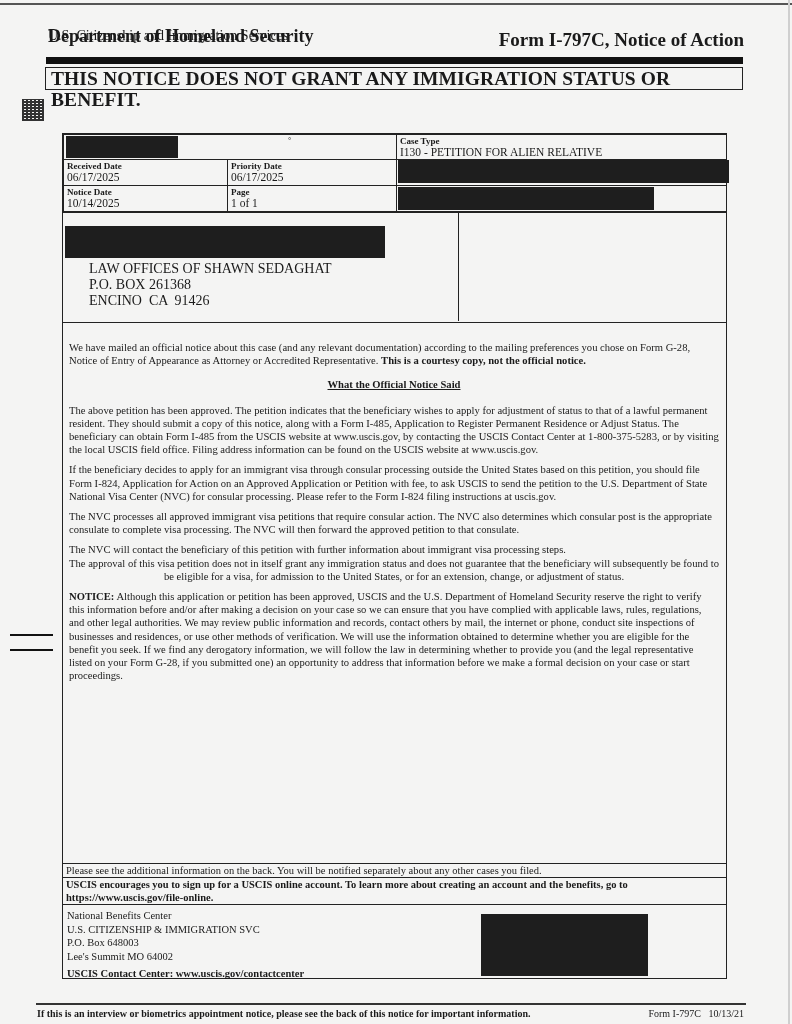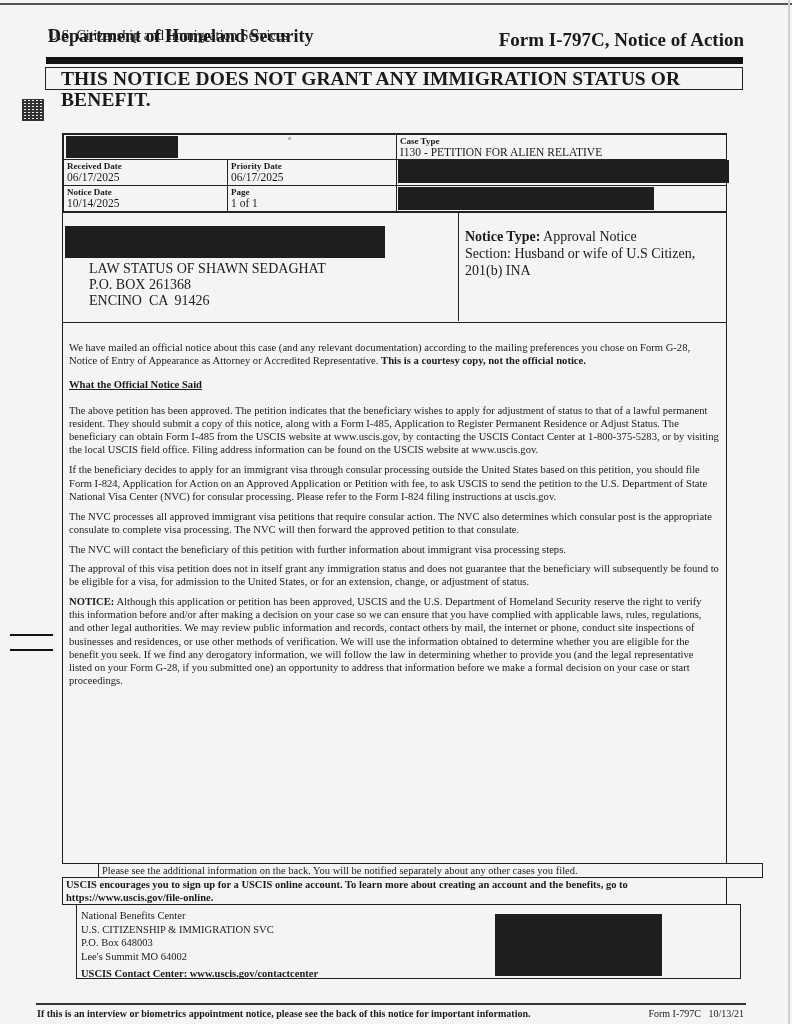--- a/index.html
+++ b/index.html
@@ -10,21 +10,21 @@
   .abs { position:absolute; }
   .topline { left:0; top:3px; width:792px; height:2px; background:#555; }
   .rightedge { left:788px; top:0; width:2px; height:1024px; background:#cfcfcf; }
 
   .dept { left:48px; top:26px; font-size:18px; font-weight:bold; }
   .agency { left:48px; top:28px; font-size:14px; }
   .formtitle { right:48px; top:29px; font-size:19px; font-weight:bold; }
   .thickbar { left:46px; top:57px; width:697px; height:7px; background:#111; }
   .banner {
     left:45px; top:67px; width:698px; height:23px; border:1.5px solid #222; box-sizing:border-box;
-    font-size:19.5px; font-weight:bold; line-height:21px; padding-left:15px; letter-spacing:0.1px;
+    font-size:19.5px; font-weight:bold; line-height:21px; padding-left:5px; letter-spacing:0.1px;
   }
   .barcode { left:22px; top:99px; width:22px; height:22px;
     background:
       repeating-linear-gradient(90deg,#111 0 2px,transparent 2px 4px),
       repeating-linear-gradient(0deg,#111 0 2px,transparent 2px 3px);
     opacity:.85; }
 
   .frame { border:1.5px solid #222; box-sizing:border-box; }
   .cell { position:absolute; border:1px solid #222; box-sizing:border-box; padding:1px 3px; }
   .lbl { font-size:9px; font-weight:bold; line-height:10px; display:block; }
@@ -87,50 +87,46 @@
   </div>
   <div class="cell" style="left:333px;top:51px;width:331px;height:27px;">
     <div class="redact" style="left:1px;top:1px;width:256px;height:23px;"></div>
   </div>
 </div>
 
 <div class="abs frame" style="left:62px;top:211px;width:665px;height:112px;border-top:none;">
   <div class="abs" style="left:395px;top:0;width:1px;height:110px;background:#222;"></div>
   <div class="redact" style="left:2px;top:15px;width:320px;height:32px;"></div>
   <div class="abs addr" style="left:26px;top:50px;">
-    <div>LAW STATUS OF SHAWN SEDAGHAT</div>
+    <div>LAW OFFICES OF SHAWN SEDAGHAT</div>
     <div>P.O. BOX 261368</div>
     <div style="white-space:pre;">ENCINO  CA  91426</div>
-  </div>
-  <div class="abs notice-type" style="left:402px;top:17px;width:258px;">
-    <div><b>Notice Type:</b> <span>Approval Notice</span></div>
-    <div>Section: Husband or wife of U.S Citizen, 201(b) INA</div>
   </div>
 </div>
 
 <div class="abs frame" style="left:62px;top:322px;width:665px;height:542px;border-top:none;">
   <div class="body-text abs" style="left:6px;top:19px;width:650px;">
     <p><span>We have mailed an official notice about this case (and any relevant documentation) according to the mailing preferences you chose on Form G-28, Notice of Entry of Appearance as Attorney or Accredited Representative.</span> <b>This is a courtesy copy, not the official notice.</b></p>
-    <p style="margin-top:11px;font-weight:bold;text-decoration:underline;">What the Official Notice Said</p>
+    <p style="margin-top:11px;font-weight:bold;text-decoration:underline;text-align:center;">What the Official Notice Said</p>
     <p style="margin-top:12px;">The above petition has been approved. The petition indicates that the beneficiary wishes to apply for adjustment of status to that of a lawful permanent resident. They should submit a copy of this notice, along with a Form I-485, Application to Register Permanent Residence or Adjust Status. The beneficiary can obtain Form I-485 from the USCIS website at www.uscis.gov, by contacting the USCIS Contact Center at 1-800-375-5283, or by visiting the local USCIS field office. Filing address information can be found on the USCIS website at www.uscis.gov.</p>
     <p style="margin-top:7px;">If the beneficiary decides to apply for an immigrant visa through consular processing outside the United States based on this petition, you should file Form I-824, Application for Action on an Approved Application or Petition with fee, to ask USCIS to send the petition to the U.S. Department of State National Visa Center (NVC) for consular processing. Please refer to the Form I-824 filing instructions at uscis.gov.</p>
     <p style="margin-top:7px;">The NVC processes all approved immigrant visa petitions that require consular action. The NVC also determines which consular post is the appropriate consulate to complete visa processing. The NVC will then forward the approved petition to that consulate.</p>
     <p style="margin-top:7px;">The NVC will contact the beneficiary of this petition with further information about immigrant visa processing steps.</p>
-    <p style="margin-top:5px;">The approval of this visa petition does not in itself grant any immigration status and does not guarantee that the beneficiary will subsequently be found to be eligible for a visa, for admission to the United States, or for an extension, change, or adjustment of status.</p>
+    <p style="text-align:center;">The approval of this visa petition does not in itself grant any immigration status and does not guarantee that the beneficiary will subsequently be found to be eligible for a visa, for admission to the United States, or for an extension, change, or adjustment of status.</p>
     <p style="margin-top:7px;"><b>NOTICE:</b> <span>Although this application or petition has been approved, USCIS and the U.S. Department of Homeland Security reserve the right to verify this information before and/or after making a decision on your case so we can ensure that you have complied with applicable laws, rules, regulations, and other legal authorities. We may review public information and records, contact others by mail, the internet or phone, conduct site inspections of businesses and residences, or use other methods of verification. We will use the information obtained to determine whether you are eligible for the benefit you seek. If we find any derogatory information, we will follow the law in determining whether to provide you (and the legal representative listed on your Form G-28, if you submitted one) an opportunity to address that information before we make a formal decision on your case or start proceedings.</span></p>
   </div>
 </div>
 
-<div class="abs frame footer-strip" style="left:62px;top:863px;width:665px;height:15px;padding:0 3px;margin-left:36px;">
+<div class="abs frame footer-strip" style="left:62px;top:863px;width:665px;height:15px;padding:0 3px;">
   <span>Please see the additional information on the back. You will be notified separately about any other cases you filed.</span>
 </div>
 <div class="abs frame footer-strip" style="left:62px;top:877px;width:665px;height:28px;padding:0 3px;font-weight:bold;">
   <span>USCIS encourages you to sign up for a USCIS online account. To learn more about creating an account and the benefits, go to https://www.uscis.gov/file-online.</span>
 </div>
-<div class="abs frame footer-strip" style="left:76px;top:904px;width:665px;height:75px;">
+<div class="abs frame footer-strip" style="left:62px;top:904px;width:665px;height:75px;">
   <div class="abs" style="left:4px;top:4px;line-height:13.5px;">
     <div>National Benefits Center</div>
     <div>U.S. CITIZENSHIP &amp; IMMIGRATION SVC</div>
     <div>P.O. Box 648003</div>
     <div>Lee's Summit MO 64002</div>
     <div style="margin-top:4px;font-weight:bold;">USCIS Contact Center: www.uscis.gov/contactcenter</div>
   </div>
   <div class="redact" style="left:418px;top:9px;width:167px;height:62px;"></div>
 </div>
 

